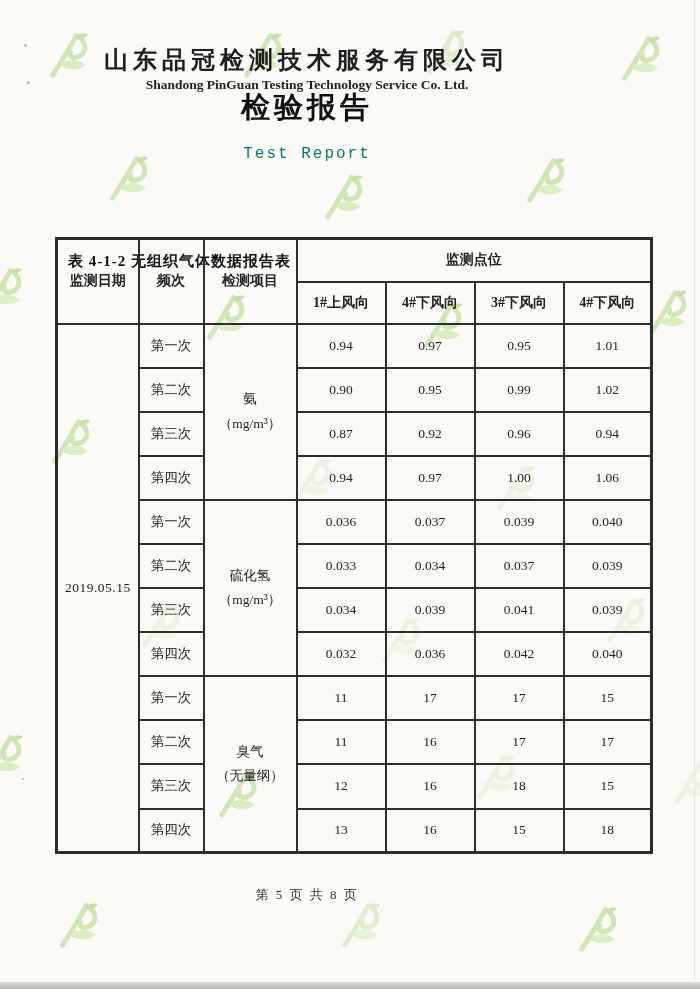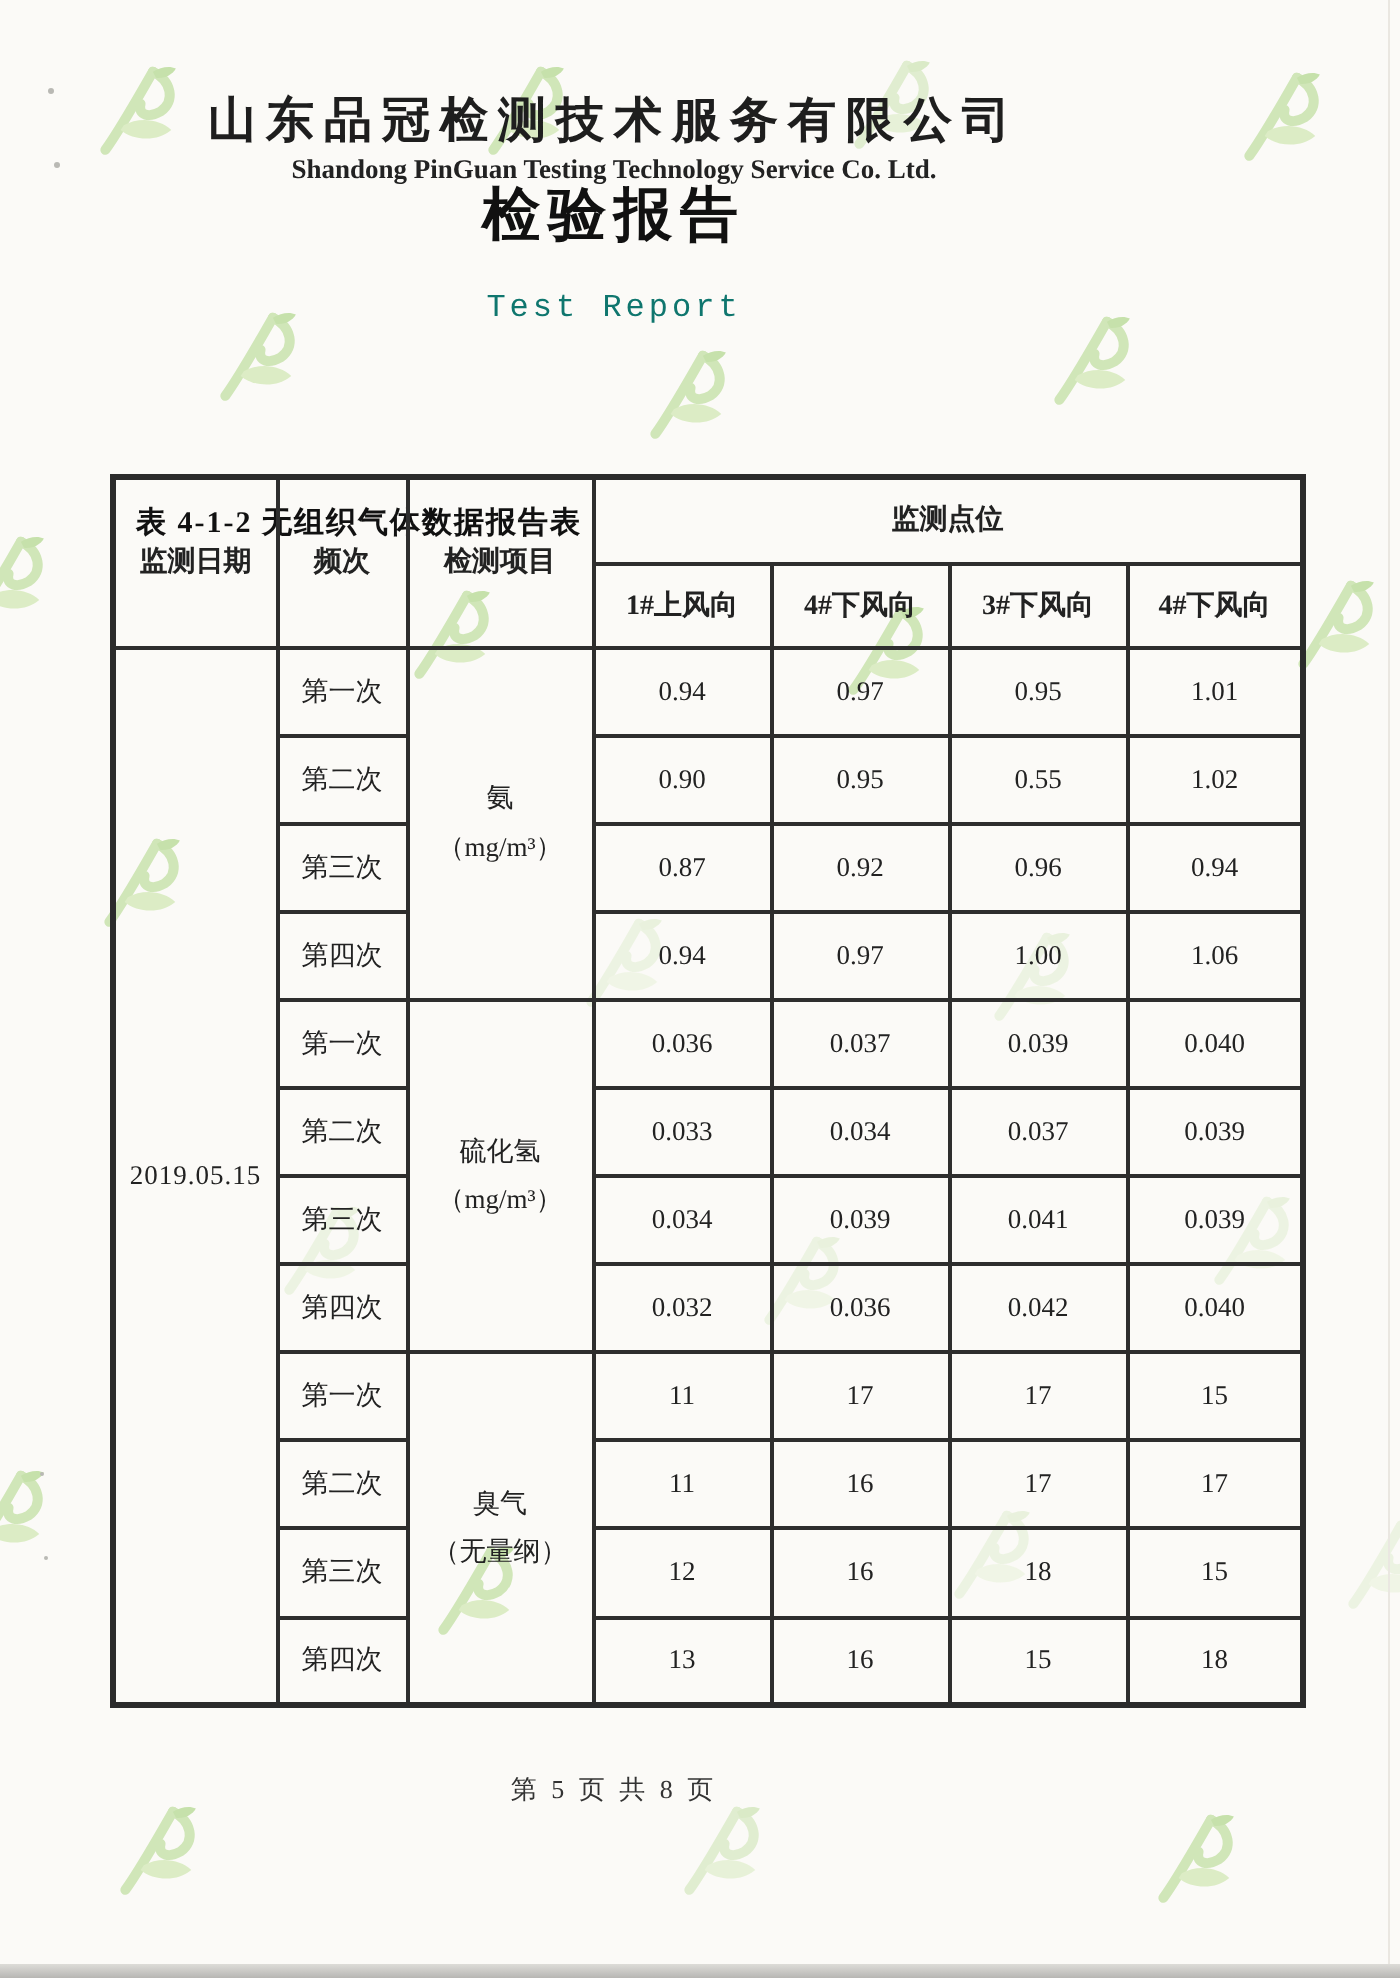--- a/index.html
+++ b/index.html
@@ -175,21 +175,21 @@
         </td>
         <td class="value-cell">0.94</td>
         <td class="value-cell">0.97</td>
         <td class="value-cell">0.95</td>
         <td class="value-cell">1.01</td>
       </tr>
       <tr style="height: 44.1px;">
         <td class="freq-cell">第二次</td>
         <td class="value-cell">0.90</td>
         <td class="value-cell">0.95</td>
-        <td class="value-cell">0.55</td>
+        <td class="value-cell">0.99</td>
         <td class="value-cell">1.02</td>
       </tr>
       <tr style="height: 44.1px;">
         <td class="freq-cell">第三次</td>
         <td class="value-cell">0.87</td>
         <td class="value-cell">0.92</td>
         <td class="value-cell">0.96</td>
         <td class="value-cell">0.94</td>
       </tr>
       <tr style="height: 44.1px;">

